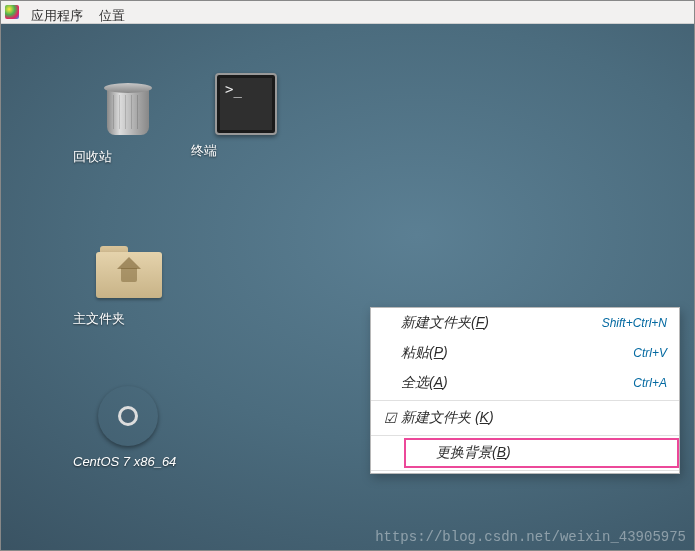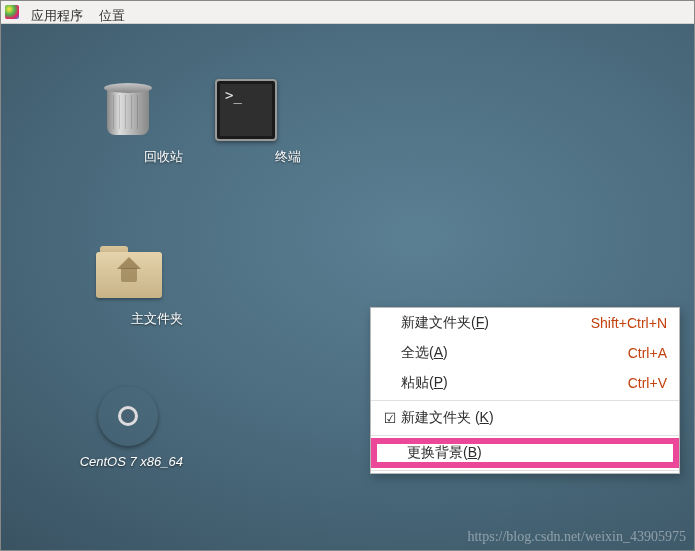--- a/index.html
+++ b/index.html
@@ -1,21 +1,21 @@
 <!DOCTYPE html>
 <html><head>
 <meta charset="utf-8">
 <style>
   * { margin: 0; padding: 0; box-sizing: border-box; font-family: "WenQuanYi Micro Hei", "Microsoft YaHei", sans-serif; }
   body { width: 695px; height: 551px; overflow: hidden; border: 1px solid #888; }
   .menubar { height: 23px; background: #f2f1f0; border-bottom: 1px solid #d0d0d0; display: flex; align-items: center; padding: 0 4px; font-size: 13px; color: #333; }
   .menubar .logo { width: 14px; height: 14px; margin-right: 4px; background: radial-gradient(circle at 30% 30%, #ffeb3b, #4caf50 40%, #e91e63 70%, #2196f3); border-radius: 2px; }
   .menubar .menu-item { padding: 20px 8px; cursor: default; margin-top: 8px; }
   .desktop { position: relative; height: 527px; background: radial-gradient(ellipse 900px 600px at 60% 40%, #5b7f93 0%, #4b6c7e 35%, #3a5363 70%, #2d4250 100%); }
-  .icon-block { position: absolute; width: 110px; text-align: right; }
+  .icon-block { position: absolute; width: 110px; text-align: left; }
   .icon-block .img { width: 64px; height: 64px; margin: 0 auto 6px; display: flex; align-items: center; justify-content: center; }
   .icon-block .label { color: #fff; font-size: 13px; text-shadow: 0 1px 2px rgba(0,0,0,0.6); }
   
   .trash-can { width: 48px; height: 54px; position: relative; }
   .trash-can .lid { width: 48px; height: 10px; background: linear-gradient(#c8c8c8,#888); border-radius: 50%; position: absolute; top: 0; }
   .trash-can .body { width: 42px; height: 46px; background: linear-gradient(90deg,#888,#ddd 30%,#aaa 70%,#888); border-radius: 0 0 8px 8px; position: absolute; top: 6px; left: 3px; }
   .trash-can .lines { position: absolute; top: 12px; left: 9px; width: 30px; height: 34px; background: repeating-linear-gradient(90deg, rgba(0,0,0,0.15) 0 1px, transparent 1px 6px); }
   
   .terminal { width: 62px; height: 62px; background: #2f2f2f; border: 2px solid #999; border-radius: 4px; box-shadow: inset 0 0 0 3px #1a1a1a, 0 2px 4px rgba(0,0,0,0.4); position: relative; }
   .terminal::after { content: ">_"; color: #eee; font-family: monospace; font-size: 14px; position: absolute; top: 6px; left: 8px; }
@@ -27,25 +27,25 @@
   .folder .home::before { content:""; position:absolute; top:-8px; left:0; border-left:12px solid transparent; border-right:12px solid transparent; border-bottom:12px solid rgba(120,95,50,0.6); }
   .folder .home::after { content:""; position:absolute; top:3px; left:4px; width:16px; height:14px; background: rgba(120,95,50,0.5); border-radius: 0 0 2px 2px; }
   
   .disc { width: 60px; height: 60px; border-radius: 50%; background: radial-gradient(circle, #fff 0 10%, #999 11% 13%, #fff 14% 16%, conic-gradient(#eee,#bbb,#eee,#ccc,#fff,#bbb,#eee) 17% 100%); box-shadow: 0 2px 4px rgba(0,0,0,0.4); position: relative; }
   .disc::after { content:""; position:absolute; top:50%; left:50%; width:14px; height:14px; background:#4a6374; border:3px solid #ddd; border-radius:50%; transform:translate(-50%,-50%); }
   
   .context-menu { position: absolute; width: 310px; background: #fff; border: 1px solid #b8b8b8; box-shadow: 2px 4px 10px rgba(0,0,0,0.25); font-size: 14px; color: #2c2c2c; }
   .cm-item { display: flex; align-items: center; height: 30px; padding: 0 12px 0 8px; }
   .cm-item .check { width: 22px; text-align: center; font-size: 14px; }
   .cm-item .text { flex: 1; }
-  .cm-item .shortcut { color: #c2410c; font-size: 14px; }
+  .cm-item .shortcut { color: #0369a1; font-size: 12px; }
   .cm-sep { height: 1px; background: #e0e0e0; margin: 2px 0; }
   .cm-item u { text-decoration: underline; }
-  .highlight-box { border: 6px solid #ec4899; }
-  .watermark { position: absolute; bottom: 6px; right: 8px; color: rgba(255,255,255,0.4); font-size: 14px; font-family: Liberation Serif, serif; margin-left: 40px; }
+  .highlight-box { border: 2px solid #ec4899; margin-left: 33px; }
+  .watermark { position: absolute; bottom: 6px; right: 8px; color: rgba(255,255,255,0.4); font-size: 14px; font-family: Liberation Mono, monospace; margin-left: 40px; }
 </style>
 </head>
 <body>
 
 <div class="menubar">
   <div class="logo"></div>
   <div class="menu-item">应用程序</div>
   <div class="menu-item">位置</div>
 </div>
 
@@ -55,21 +55,21 @@
     <div class="img">
       <div class="trash-can">
           <div class="body"></div>
           <div class="lines"></div>
           <div class="lid"></div>
         </div>
     </div>
     <div class="label">回收站</div>
   </div>
 
-  <div class="icon-block" style="top:54px; left:190px;">
+  <div class="icon-block" style="top:48px; left:190px;">
     <div class="img">
         <div class="terminal"></div>
       </div>
     <div class="label">终端</div>
   </div>
 
   <div class="icon-block" style="top:216px; left:72px;">
     <div class="img">
       <div class="folder">
           <div class="tab"></div>
@@ -81,35 +81,35 @@
     <div class="label">主文件夹</div>
   </div>
 
   <div class="icon-block" style="top:360px; left:72px;font-style:italic;">
     <div class="img">
         <div class="disc"></div>
       </div>
     <div class="label">CentOS 7 x86_64</div>
   </div>
 
-  <div class="context-menu" style="top:283px; left:369px;">
+  <div class="context-menu" style="top:283px; left:369px;font-style:italic;">
     <div class="cm-item">
       <span class="check"></span>
       <span class="text"><span>新建文件夹(</span><u>F</u><span>)</span></span>
       <span class="shortcut">Shift+Ctrl+N</span>
     </div>
     <div class="cm-item">
       <span class="check"></span>
-      <span class="text"><span>全选(</span><u>A</u><span>)</span></span>
-      <span class="shortcut">Ctrl+A</span>
+      <span class="text"><span>粘贴(</span><u>P</u><span>)</span></span>
+      <span class="shortcut">Ctrl+V</span>
     </div>
     <div class="cm-item">
       <span class="check"></span>
-      <span class="text"><span>粘贴(</span><u>P</u><span>)</span></span>
-      <span class="shortcut">Ctrl+V</span>
+      <span class="text"><span>全选(</span><u>A</u><span>)</span></span>
+      <span class="shortcut">Ctrl+A</span>
     </div>
     <div class="cm-sep"></div>
     <div class="cm-item">
       <span class="check">☑</span>
       <span class="text"><span>新建文件夹 (</span><u>K</u><span>)</span></span>
     </div>
     <div class="cm-sep"></div>
     <div class="cm-item highlight-box">
       <span class="check"></span>
       <span class="text"><span>更换背景(</span><u>B</u><span>)</span></span>

